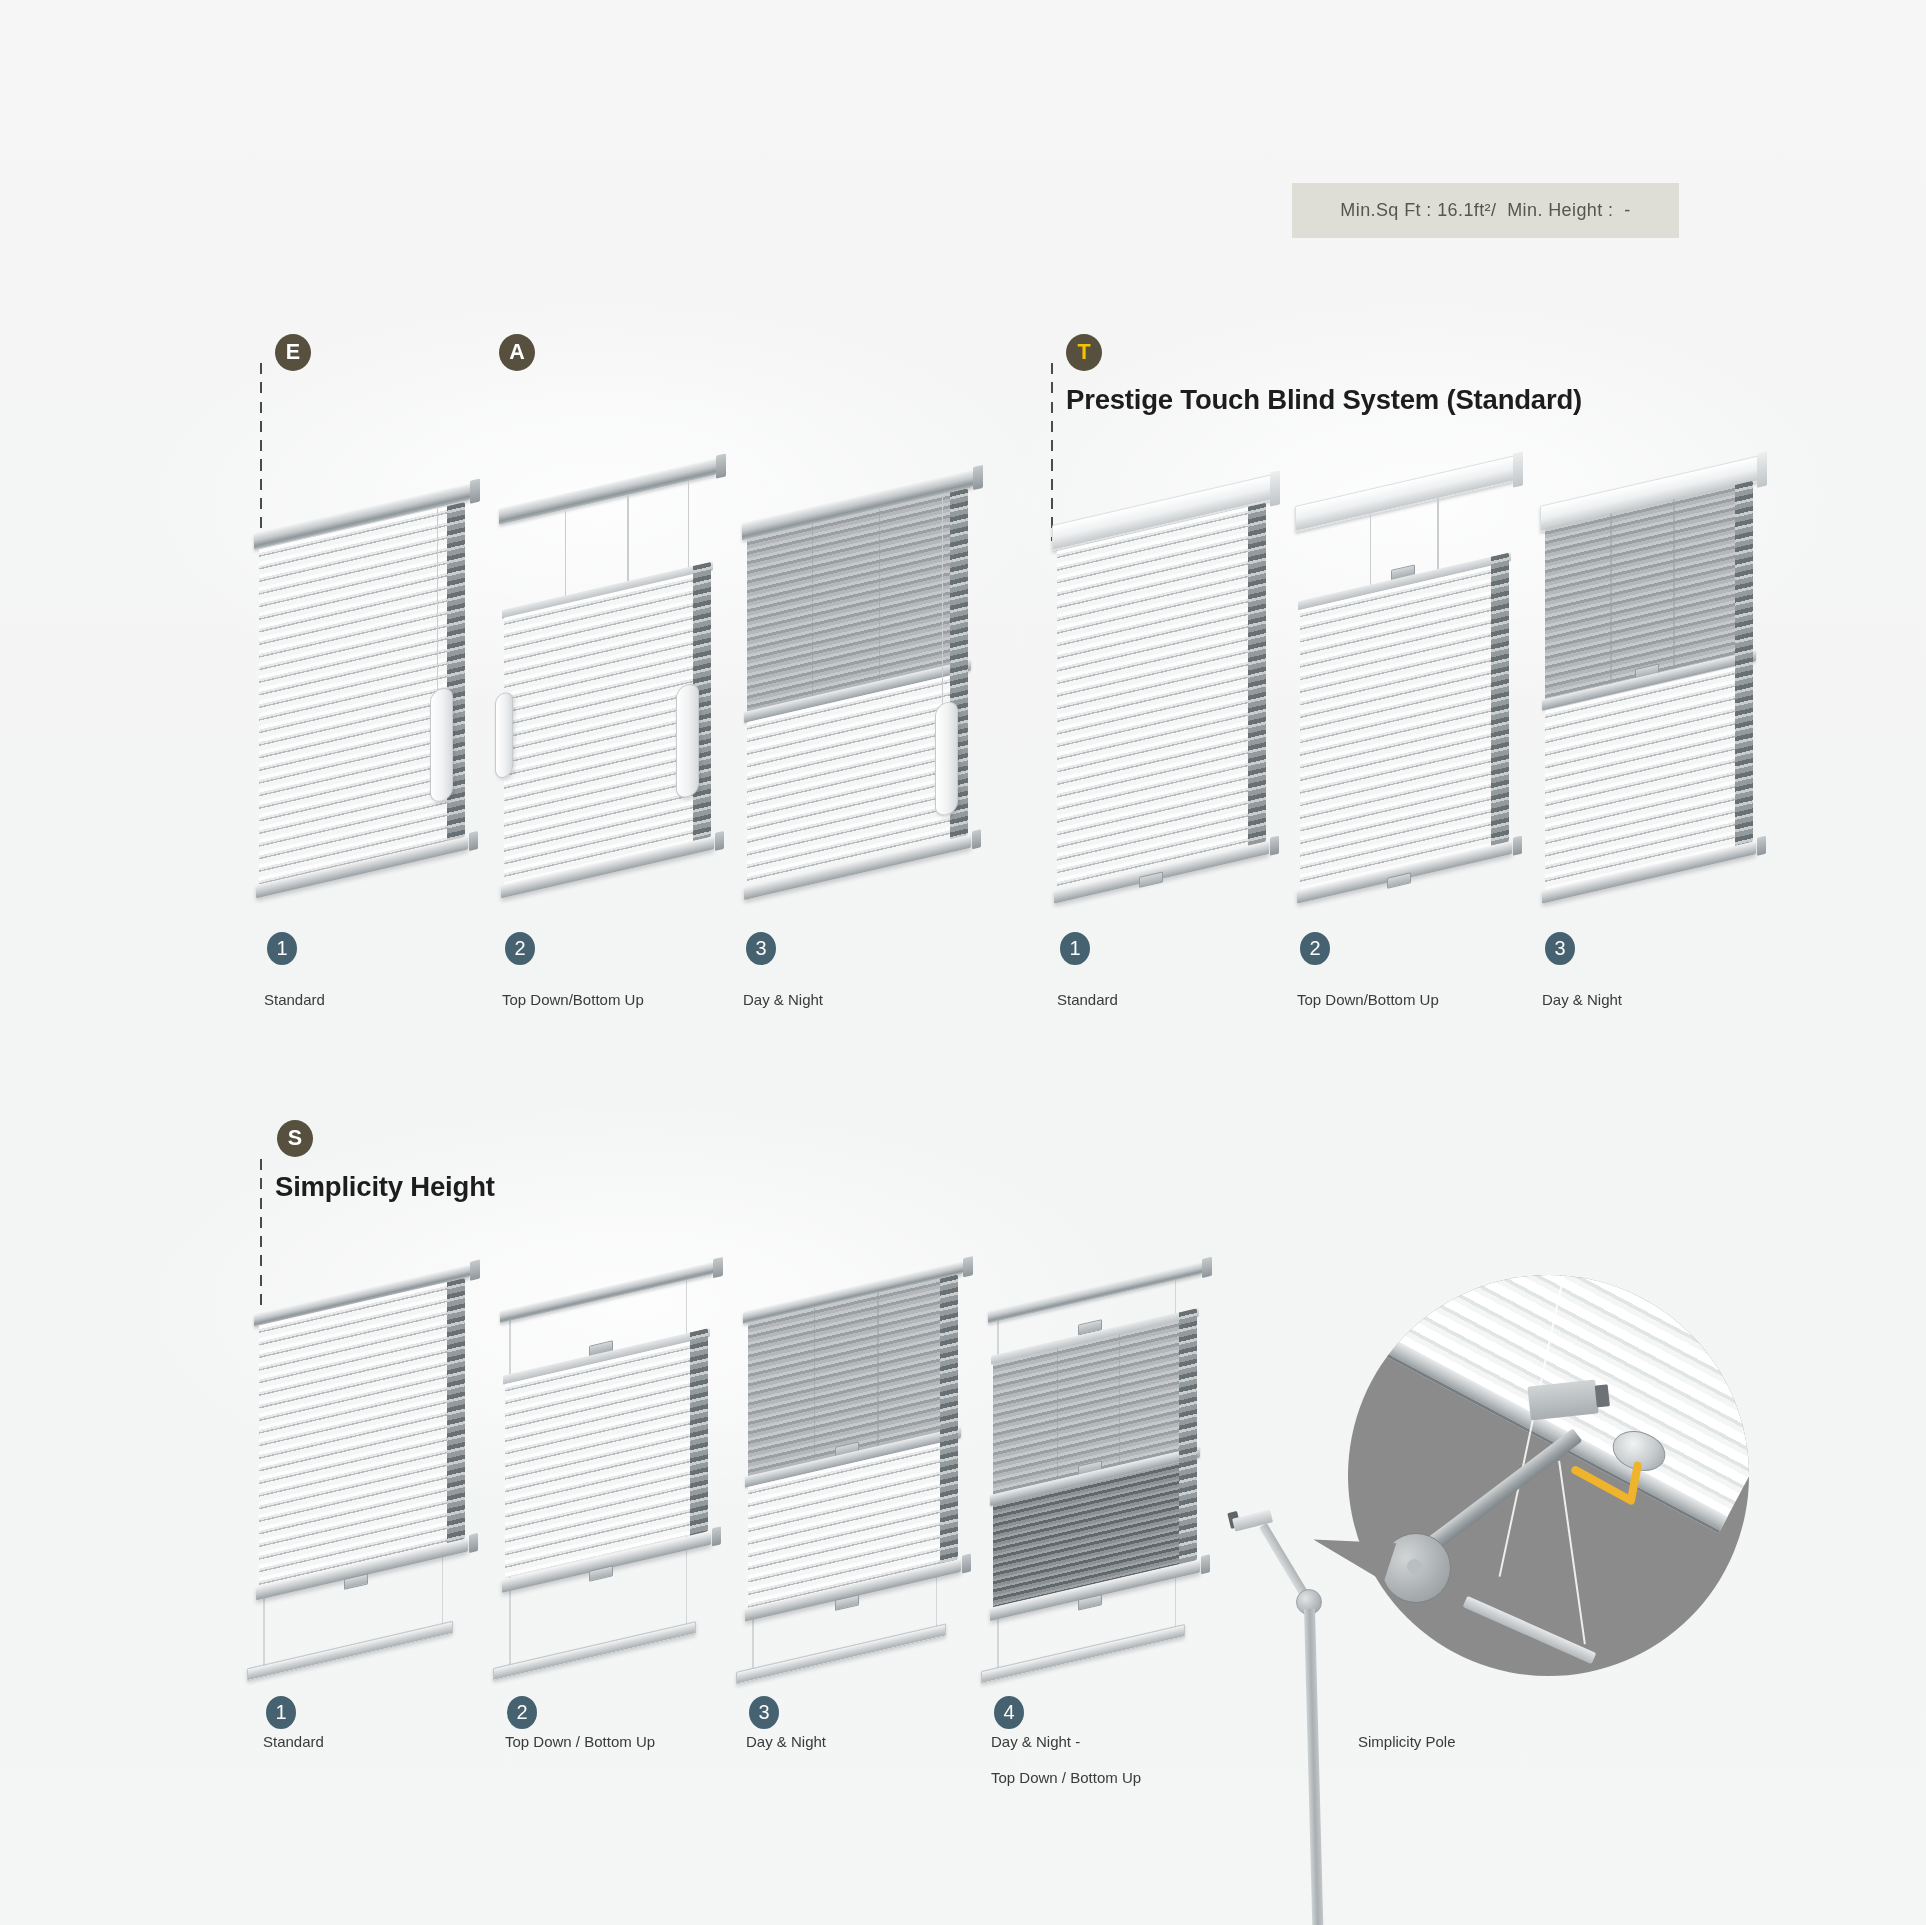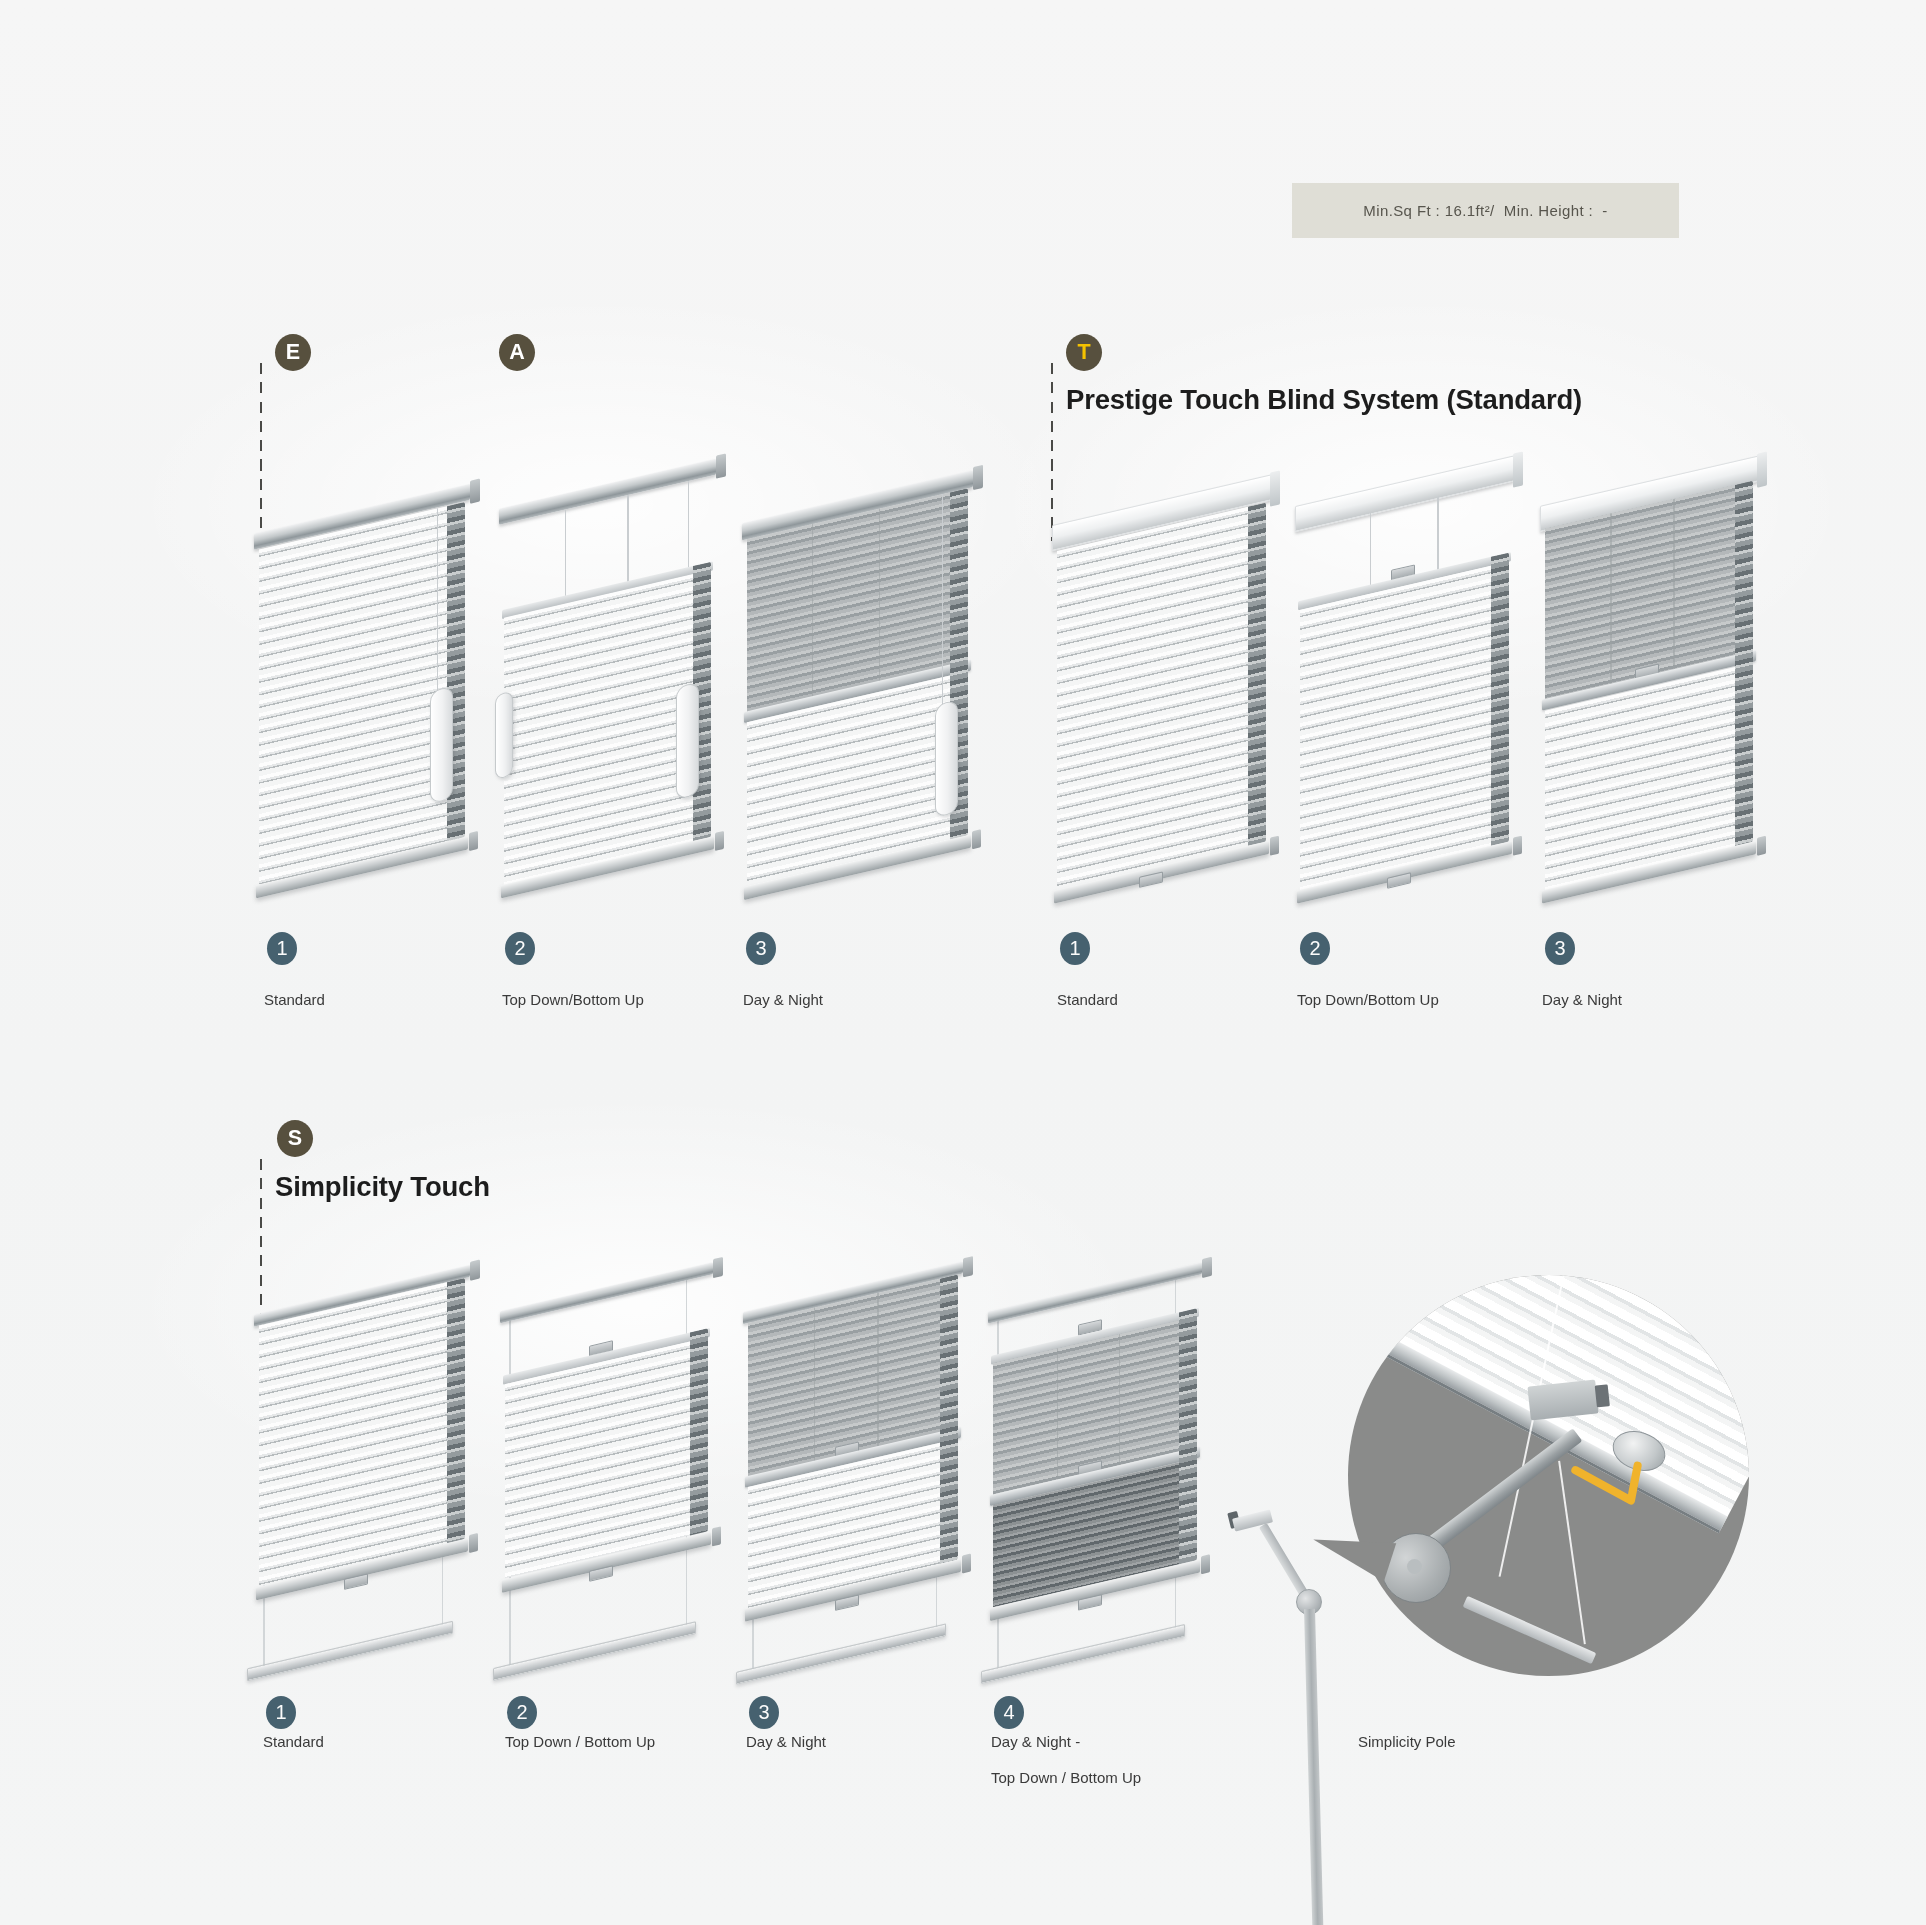--- a/index.html
+++ b/index.html
@@ -2,21 +2,21 @@
 <html style="font-size:12px"><head>
 <meta charset="utf-8">
 <style>
   html,body{margin:0;padding:0;}
   body{font-family:"Liberation Sans","DejaVu Sans",sans-serif;background:#eee;}
   #page{position:relative;width:1926px;height:1925px;overflow:hidden;
         background:linear-gradient(180deg,#f6f6f6 0%,#f3f4f4 55%,#f4f5f5 100%);}
   .patch{position:absolute;background:radial-gradient(ellipse at center,rgba(255,255,255,.85),rgba(255,255,255,0) 72%);pointer-events:none;}
 
   
-  .info-box{position:absolute;background:#dfded6;color:#57554d;font-size:15px;
+  .info-box{position:absolute;background:#dfded6;color:#57554d;font-size:18px;
             display:flex;align-items:center;justify-content:center;white-space:pre;letter-spacing:0.4px;}
   .sec-title{position:absolute;font-size:27.5px;font-weight:bold;color:#1d1d1d;letter-spacing:-0.2px;white-space:nowrap;}
   .dash-line{position:absolute;width:2.2px;background:repeating-linear-gradient(to bottom,#4a4a47 0 11px,transparent 11px 19.3px);}
   .letter-badge{position:absolute;width:36px;height:37px;border-radius:50%;background:#57503e;color:#ffffff;
                 font-size:21.5px;font-weight:bold;display:flex;align-items:center;justify-content:center;}
   .letter-badge.t{color:#f5c200;}
   .num-badge{position:absolute;width:30px;height:33px;border-radius:50%;background:#46616f;color:#fbfbfb;
              font-size:20px;display:flex;align-items:center;justify-content:center;}
   .item-label{position:absolute;font-size:15px;color:#3a3a3a;white-space:nowrap;}
 
@@ -219,21 +219,21 @@
 
   <div class="num-badge" style="left:1060px;top:932px;">1</div>
   <div class="item-label" style="left:1057px;top:991px;">Standard</div>
   <div class="num-badge" style="left:1300px;top:932px;">2</div>
   <div class="item-label" style="left:1297px;top:991px;">Top Down/Bottom Up</div>
   <div class="num-badge" style="left:1545px;top:932px;">3</div>
   <div class="item-label" style="left:1542px;top:991px;">Day &amp; Night</div>
 
   <div class="dash-line" style="left:260px;top:1159px;height:171px;"></div>
   <div class="letter-badge" style="left:277px;top:1120px;">S</div>
-  <div class="sec-title" style="left:275px;top:1171px;">Simplicity Touch</div>
+  <div class="sec-title" style="left:275px;top:1171px;">Simplicity Height</div>
 
   <div class="blind" style="left:257px;top:1287px;width:208px;height:419px;">
     <div class="tilt">
       <div class="cable" style="left:6px;top:4.5px;height:358px;"></div>
       <div class="cable" style="right:22px;top:4.5px;height:358px;"></div>
       <div class="hrail slim" style="top:3px;">
           <div class="ecap" style="height:160%;"></div>
         </div>
       <div class="fab w" style="top:15px;height:261px;"></div>
       <div class="sidez" style="top:15px;height:261px;"></div>

